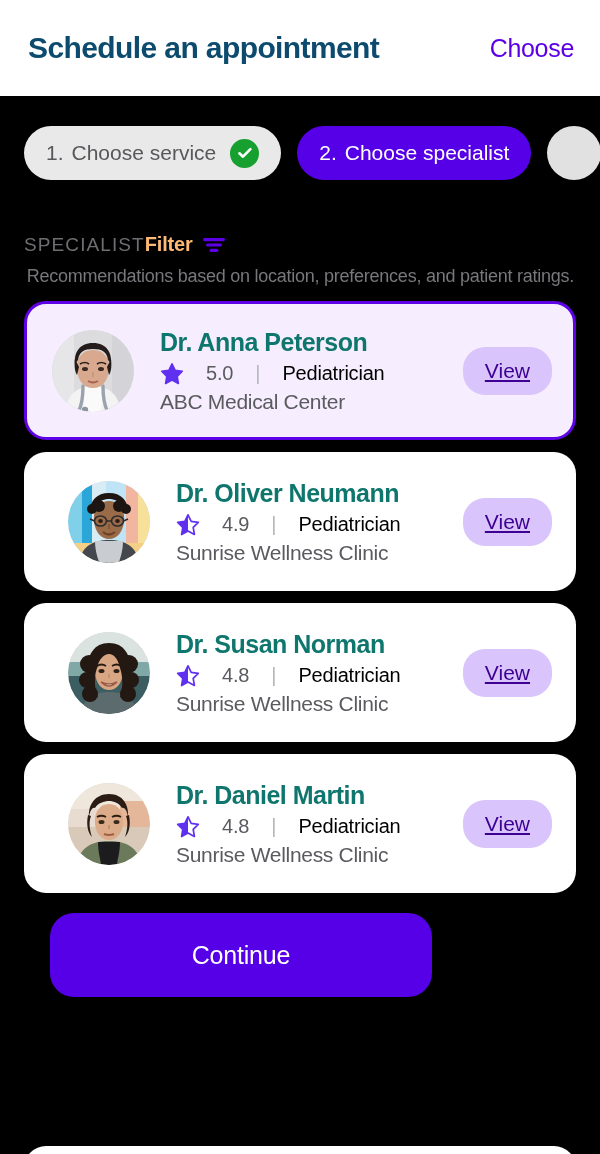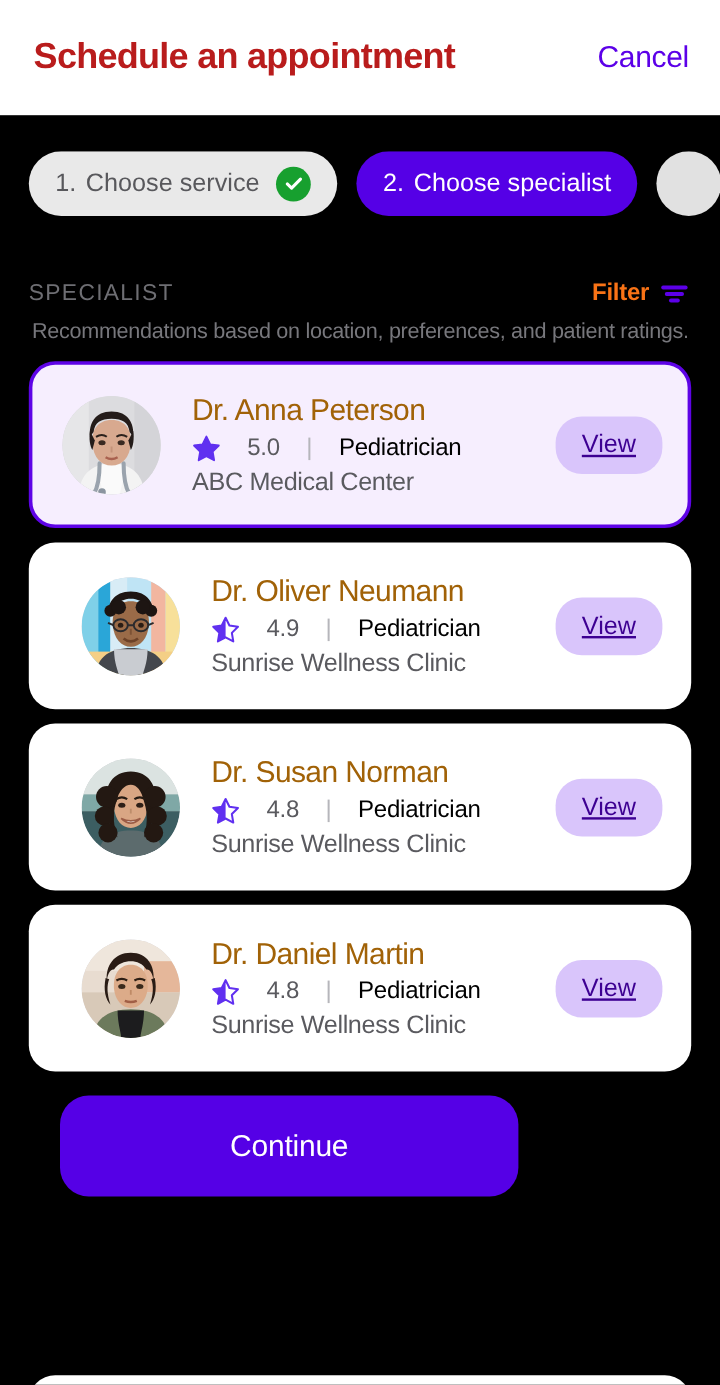--- a/index.html
+++ b/index.html
@@ -28,21 +28,21 @@
     height: 96px;
     background: #ffffff;
     display: flex;
     align-items: center;
     justify-content: space-between;
     padding: 0 26px 0 28px;
   }
   .header-title {
     font-size: 30px;
     font-weight: bold;
-    color: #b91c1c;
+    color: #0c4a6e;
     letter-spacing: -0.6px;
     white-space: nowrap;
   }
   .cancel-link {
     font-size: 25px;
     color: #5c00e8;
     letter-spacing: -0.3px;
     cursor: pointer;
     white-space: nowrap;
   }
@@ -93,37 +93,37 @@
   
   .section {
     position: absolute;
     top: 233px; left: 0;
     width: 600px;
     padding: 0 26px 0 24px;
   }
   .section-row {
     display: flex;
     align-items: center;
-    justify-content: space-between;
+    justify-content: flex-start;
   }
   .section-label {
     font-size: 19px;
     color: #6e6e73;
     letter-spacing: 1.1px;
   }
   .filter-group {
     display: flex;
     align-items: center;
     gap: 9px;
     cursor: pointer;
   }
   .filter-text {
     font-size: 20px;
     font-weight: bold;
-    color: #f97316;
+    color: #fdba74;
     letter-spacing: -0.2px;
   }
   .section-sub {
     margin-top: 10px;
     font-size: 18px;
     color: #77777c;
     letter-spacing: -0.25px;
     white-space: nowrap;
     text-align: right;
   }
@@ -160,22 +160,22 @@
   }
   .avatar svg { display: block; width: 100%; height: 100%; }
 
   .card-info {
     flex: 1 1 auto;
     padding-left: 26px;
     min-width: 0;
   }
   .doc-name {
     font-size: 25px;
-    font-weight: normal;
-    color: #a16207;
+    font-weight: bold;
+    color: #0f766e;
     letter-spacing: -0.5px;
     white-space: nowrap;
   }
   .rating-row {
     margin-top: 5px;
     display: flex;
     align-items: center;
     gap: 22px;
     white-space: nowrap;
   }
@@ -242,21 +242,21 @@
     border-radius: 22px 22px 0 0;
   }
 </style>
 </head>
 <body>
 
 <div id="app">
 
   <div class="header">
     <div class="header-title">Schedule an appointment</div>
-    <div class="cancel-link">Cancel</div>
+    <div class="cancel-link">Choose</div>
   </div>
 
   <div class="steps">
 
     <div class="pill pill-inactive">
       <span class="pill-label pill-num">1.</span>
       <span class="pill-label">Choose service</span>
       <span class="check-badge">
         <svg width="18" height="18" viewBox="0 0 18 18" aria-hidden="true">
           <path d="M3.4 9.3 L7 12.7 L14.4 5.2" fill="none" stroke="#ffffff" stroke-width="2.6" stroke-linecap="round" stroke-linejoin="round"></path>

